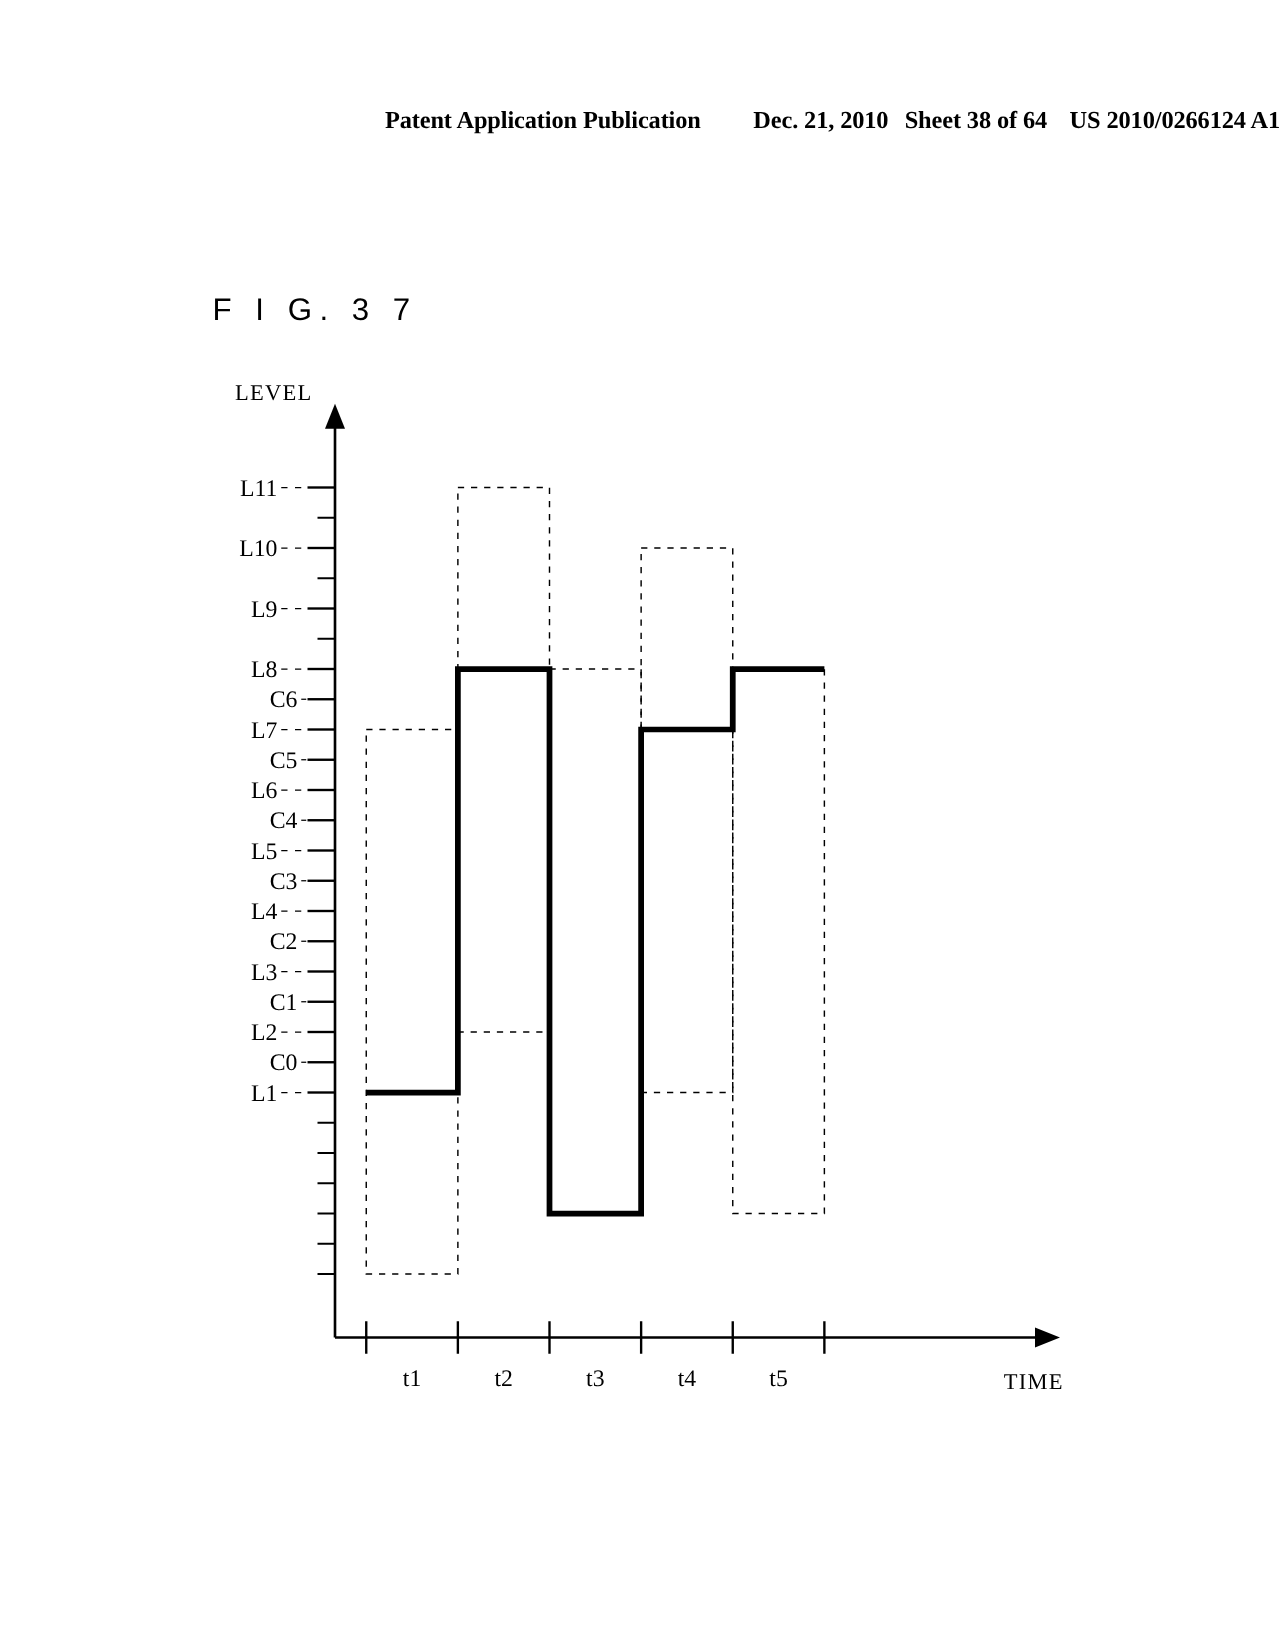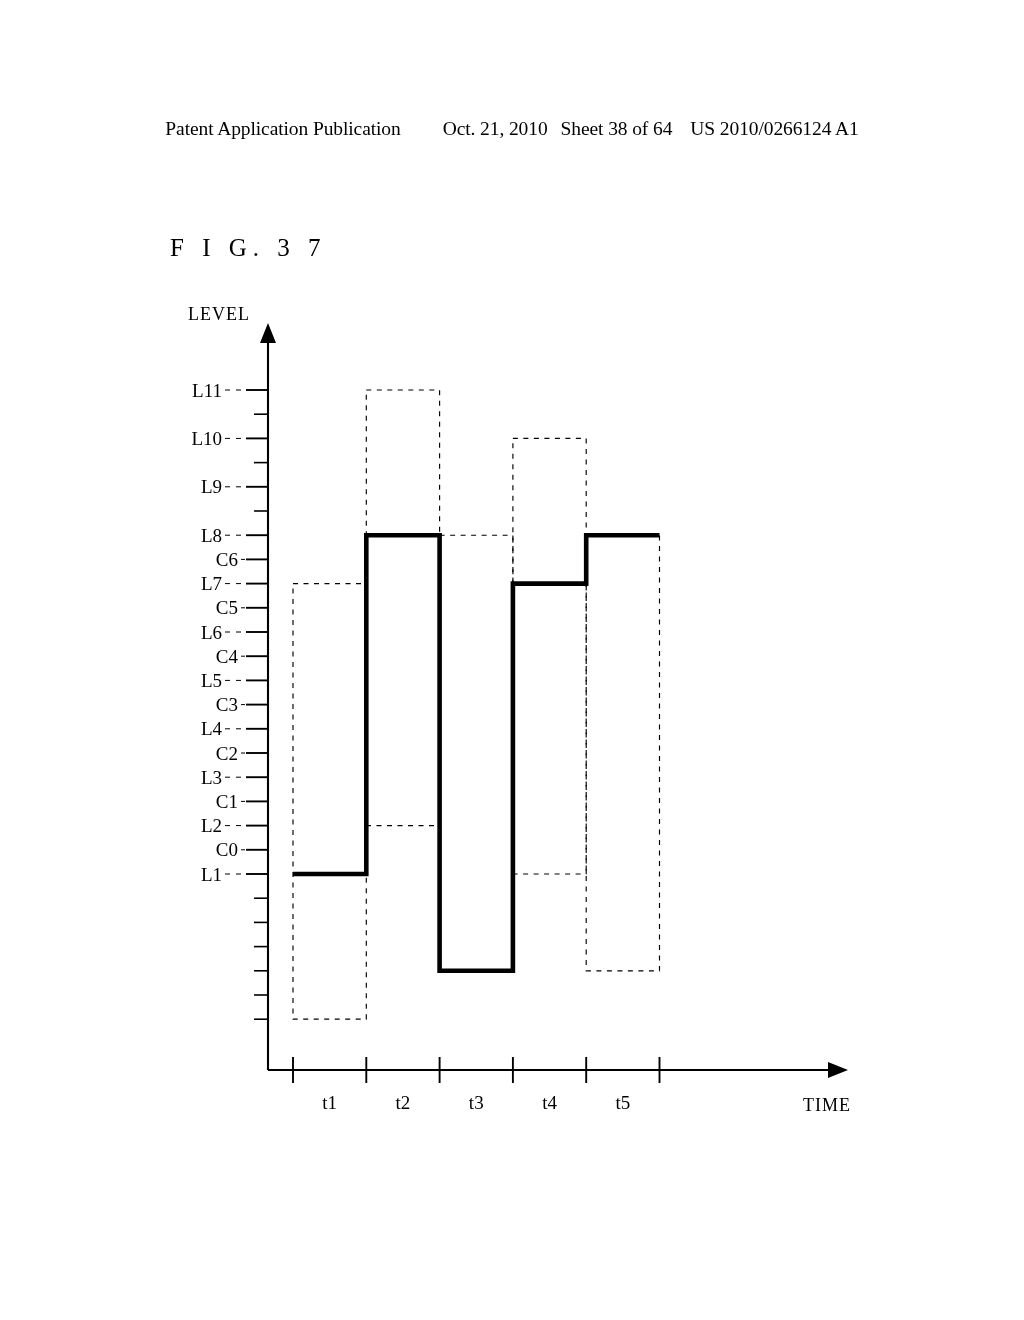--- a/index.html
+++ b/index.html
@@ -10,38 +10,38 @@
     font-family:"Liberation Serif", serif;
     color:#000000;
     overflow:hidden;
     position:relative;
   }
   
   #pub-header{
     position:absolute;
     left:0; top:86px; width:1024px;
     display:flex;
-    justify-content:center;
+    justify-content:flex-end;
     align-items:baseline;
     font-family:"Liberation Serif", serif;
-    font-weight:normal;
+    font-weight:bold;
     font-size:19.5px;
     letter-spacing:-0.1px;
     white-space:nowrap;
   }
   #pub-header .h-pub{ }
   #pub-header .h-date{ margin-left:42px; }
-  #pub-header .h-sheet{ margin-left:13px;margin-top:32px; }
+  #pub-header .h-sheet{ margin-left:13px; }
   #pub-header .h-num{ margin-left:18px; }
 
   
   #fig-title{
     position:absolute;
     left:170px; top:234px;
-    font-family:Liberation Serif, serif;
+    font-family:Liberation Sans, sans-serif;
     font-size:25px;
     letter-spacing:6px;
     white-space:nowrap;
   }
 
   
   #chart{
     position:absolute;
     left:0; top:0;
     width:1024px; height:1320px;
@@ -64,21 +64,21 @@
   }
   .lvl-label{ font-size:19px; }
   .time-label{ font-size:19px; }
   .axis-name{ font-size:18px; letter-spacing:1px; }
 </style>
 </head>
 <body>
 
 <div id="pub-header">
   <span class="h-pub">Patent Application Publication</span>
-  <span class="h-date">Oct. 21, 2010</span>
+  <span class="h-date">Dec. 21, 2010</span>
   <span class="h-sheet">Sheet 38 of 64</span>
   <span class="h-num">US 2010/0266124 A1</span>
 </div>
 
 <div id="fig-title">F I G.  3 7</div>
 
 <div id="chart">
   <svg width="1024" height="1320" viewBox="0 0 1024 1320">
     <g id="g-ylabels">
         <text x="222" y="396.5" text-anchor="end" class="lvl-label">L11</text>

